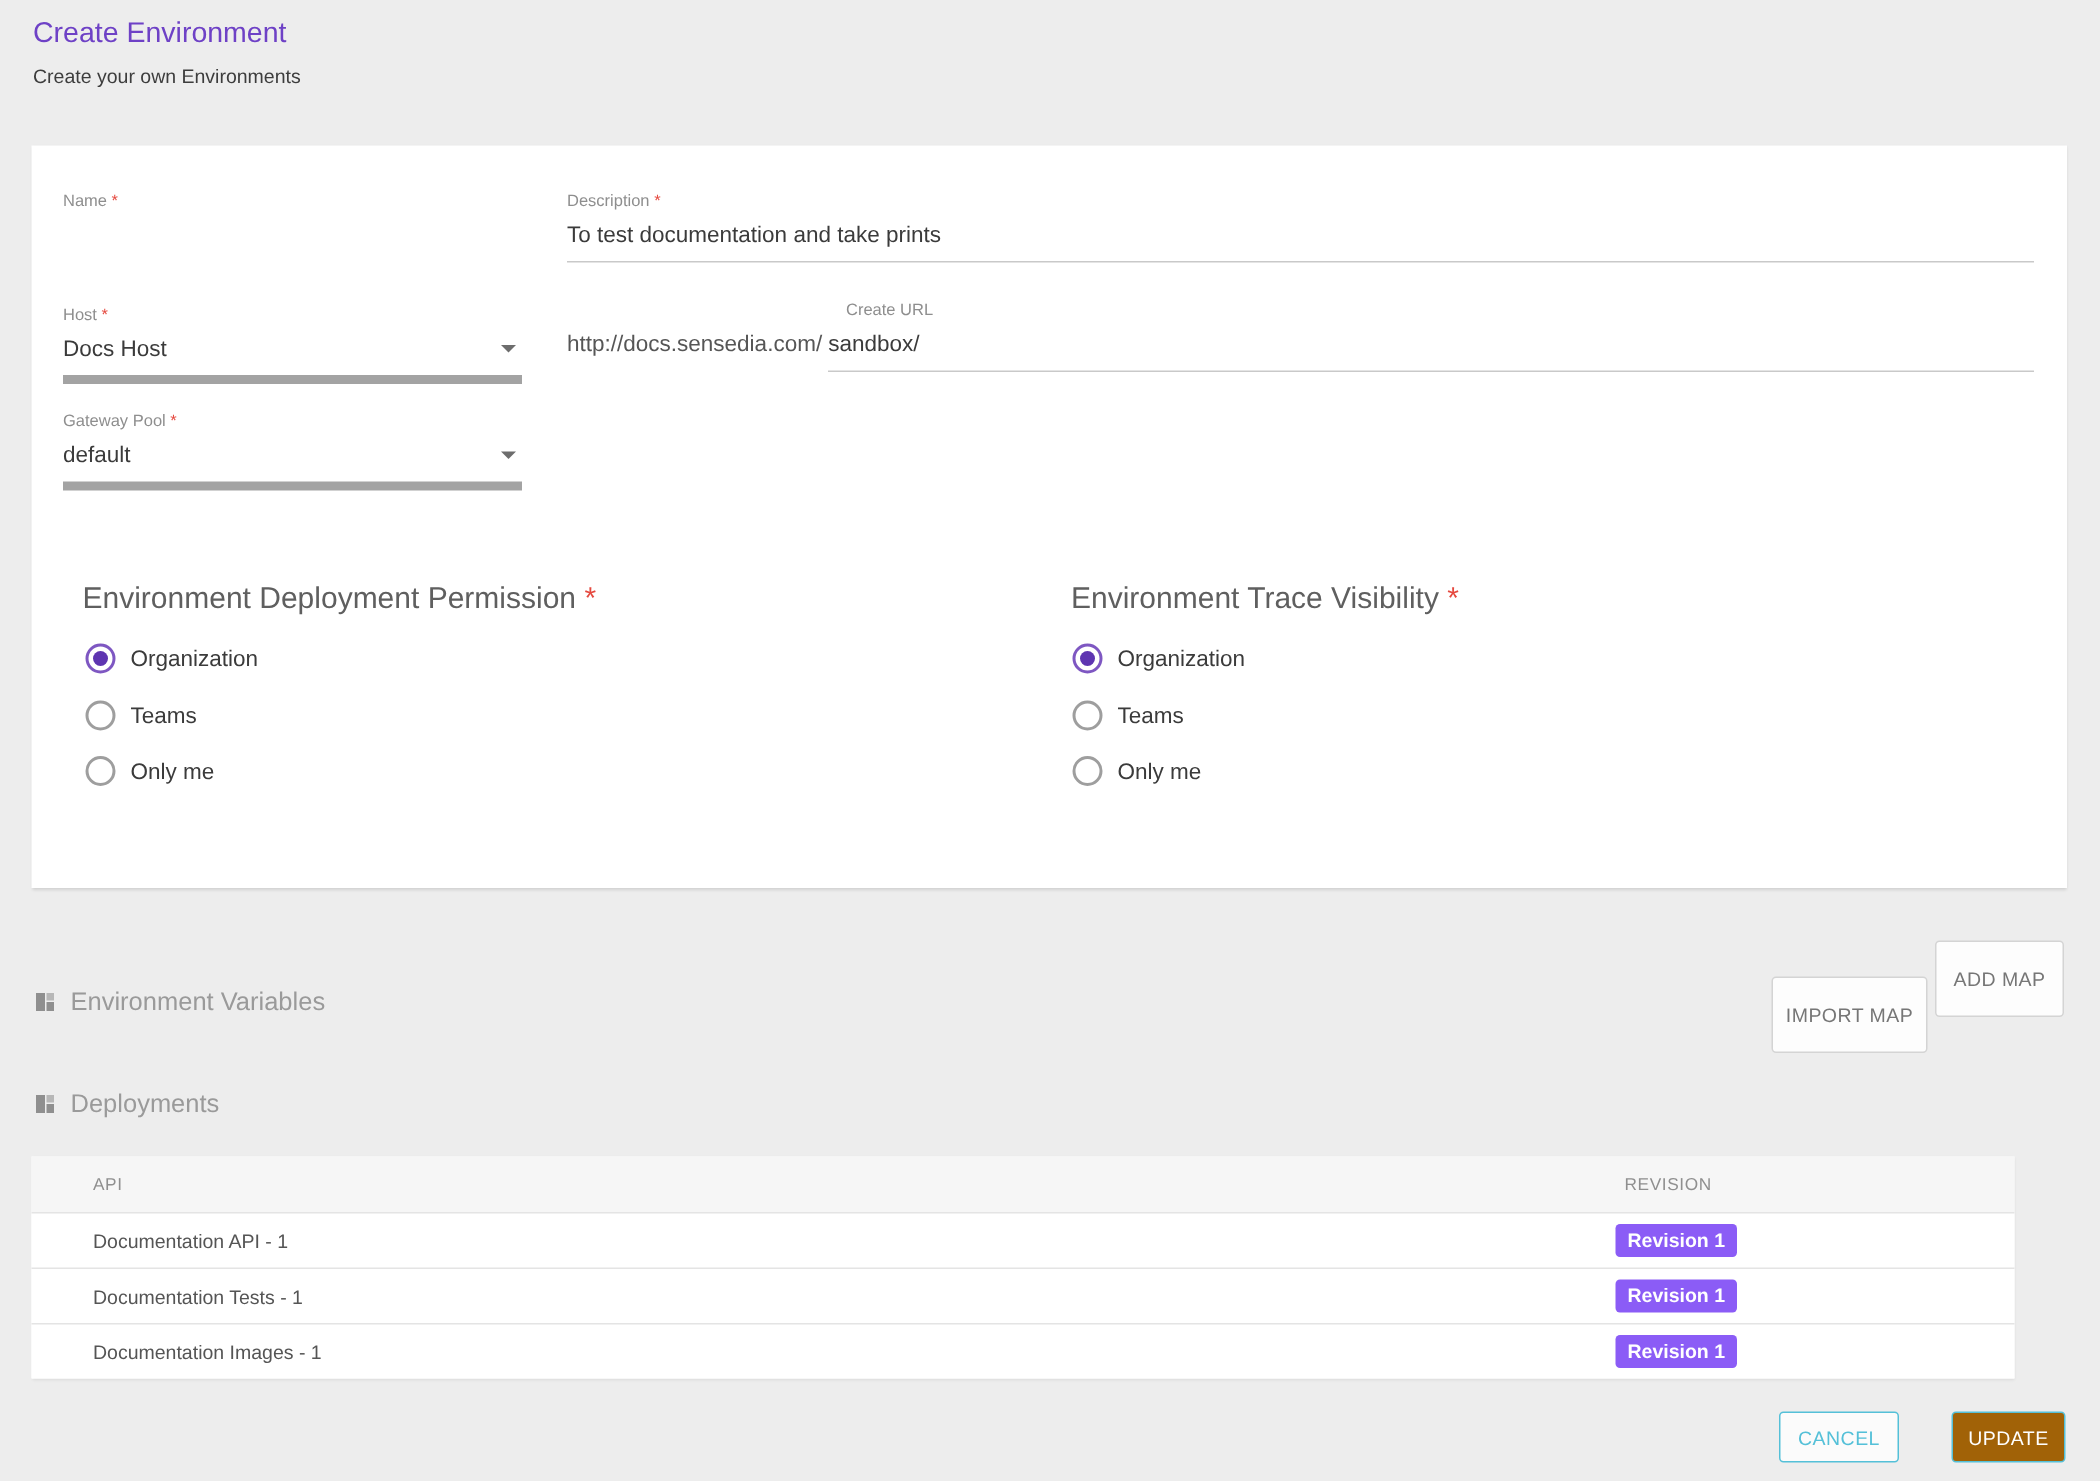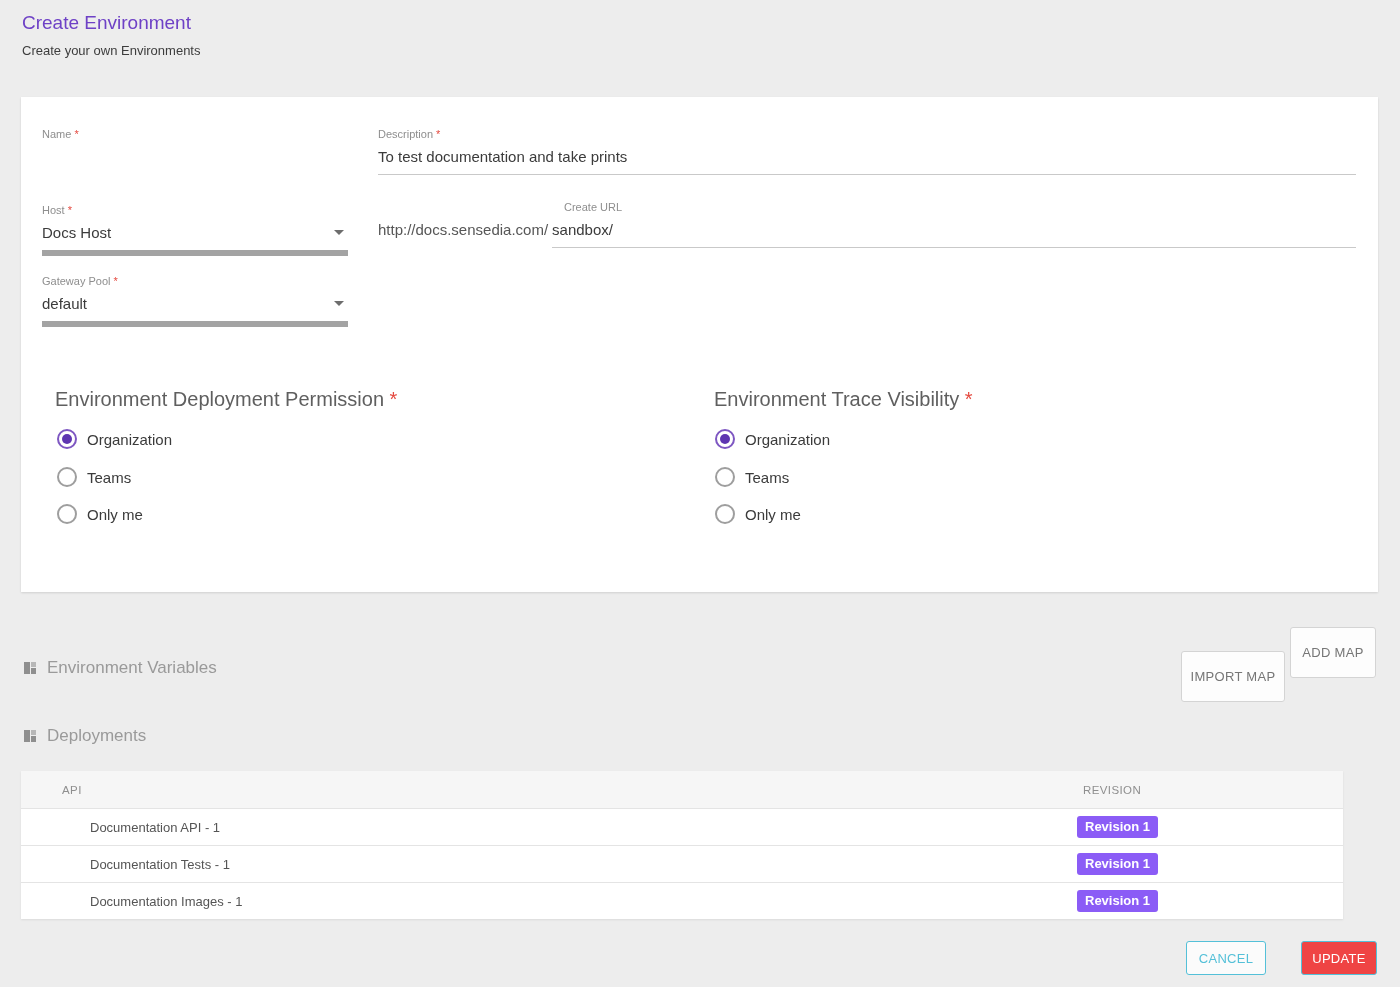--- a/index.html
+++ b/index.html
@@ -90,37 +90,37 @@
   #btn-add    { left:1290px; top:627px; width:86px;  }
 
   
   .deploy-table { position:absolute; left:21px; top:771px; width:1322px; background:#fff; box-shadow:0 1px 2px rgba(0,0,0,0.08); }
   .t-header {
     height:37px; background:#f6f6f6; display:flex; align-items:center;
     color:#8f8f8f; font-size:11.5px; letter-spacing:0.4px;
   }
   .t-row {
     height:37px; display:flex; align-items:center; border-top:1px solid #e4e4e4;
-    background:#fff; font-size:13px; color:#555555;padding-left:28px;
+    background:#fff; font-size:13px; color:#555555;
   }
   .col-api { flex:1; padding-left:41px; }
   .col-rev { width:266px; flex:0 0 auto; }
   .t-header .col-rev span { margin-left:6px; }
   .rev-badge {
     display:inline-block; background:#8b5cf6; color:#ffffff; font-weight:bold;
     font-size:13px; padding:3px 8px 4px 8px; border-radius:3px; cursor:pointer;
   }
 
   
   .footer-btn {
     position:absolute; height:34px; border-radius:3px; font-size:13px;
     font-family:"Liberation Sans", sans-serif; letter-spacing:0.3px; cursor:pointer;
   }
   #btn-cancel { left:1186px; top:941px; width:80px; background:#fbfbfb; border:1px solid #54c0d8; color:#54c0d8; }
-  #btn-update { left:1301px; top:941px; width:76px; background:#ef4444; border:1px solid #54c0d8; color:#ffffff; }
+  #btn-update { left:1301px; top:941px; width:76px; background:#a16207; border:1px solid #54c0d8; color:#ffffff; }
 </style>
 </head>
 <body>
 
 <div class="page-title">Create Environment</div>
 <div class="page-subtitle">Create your own Environments</div>
 
 <div class="form-card">
 
   <div class="field" id="field-name">

